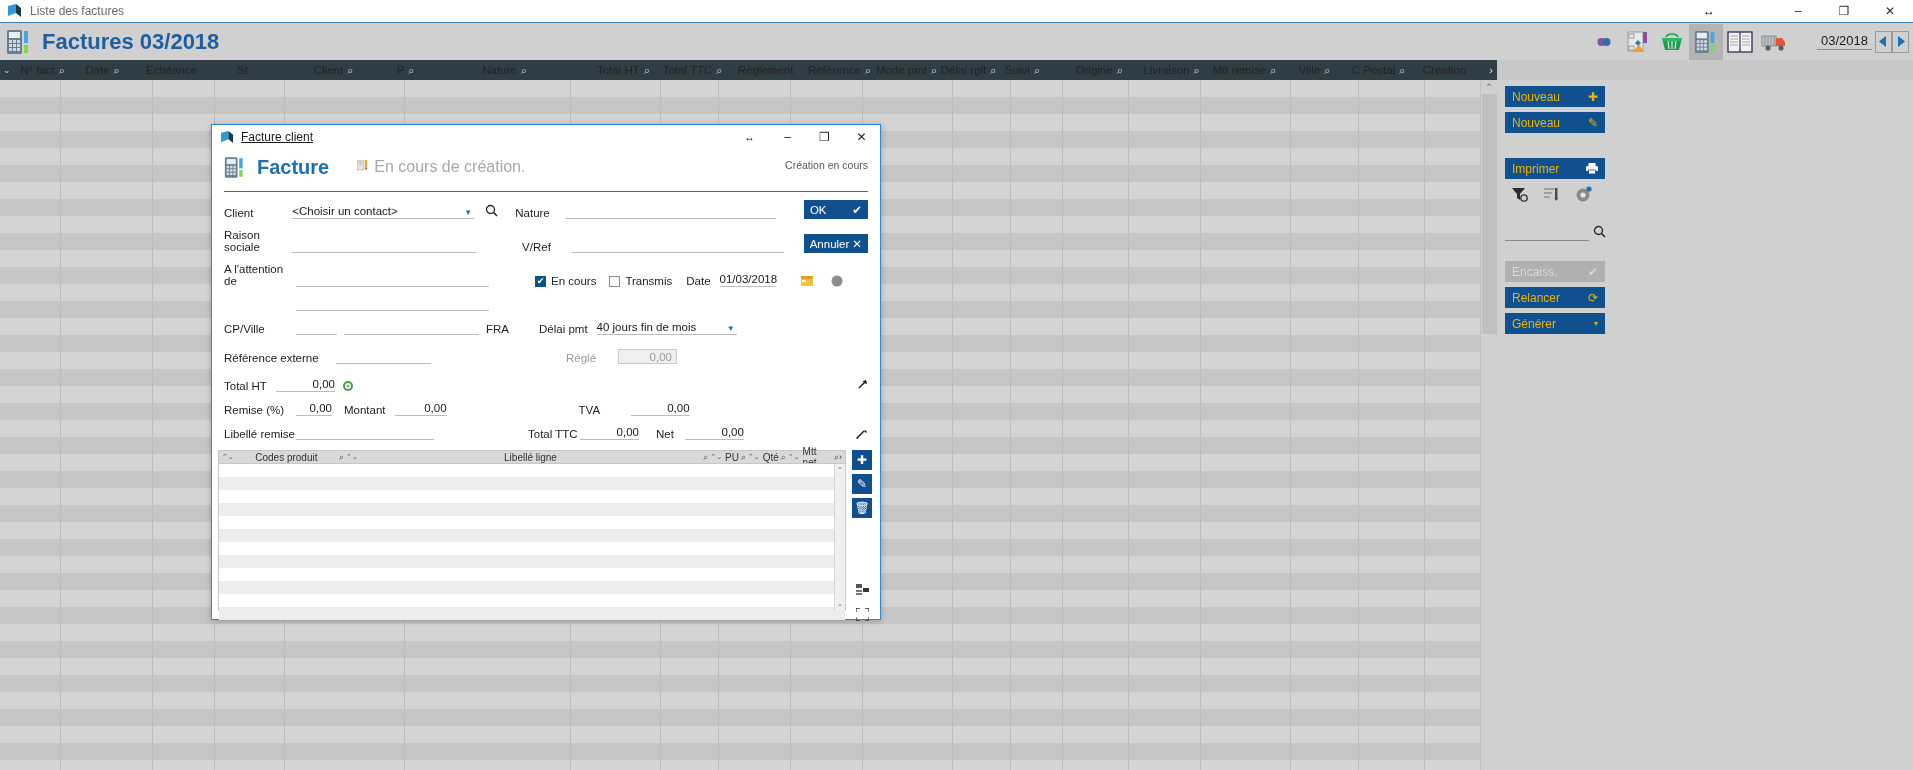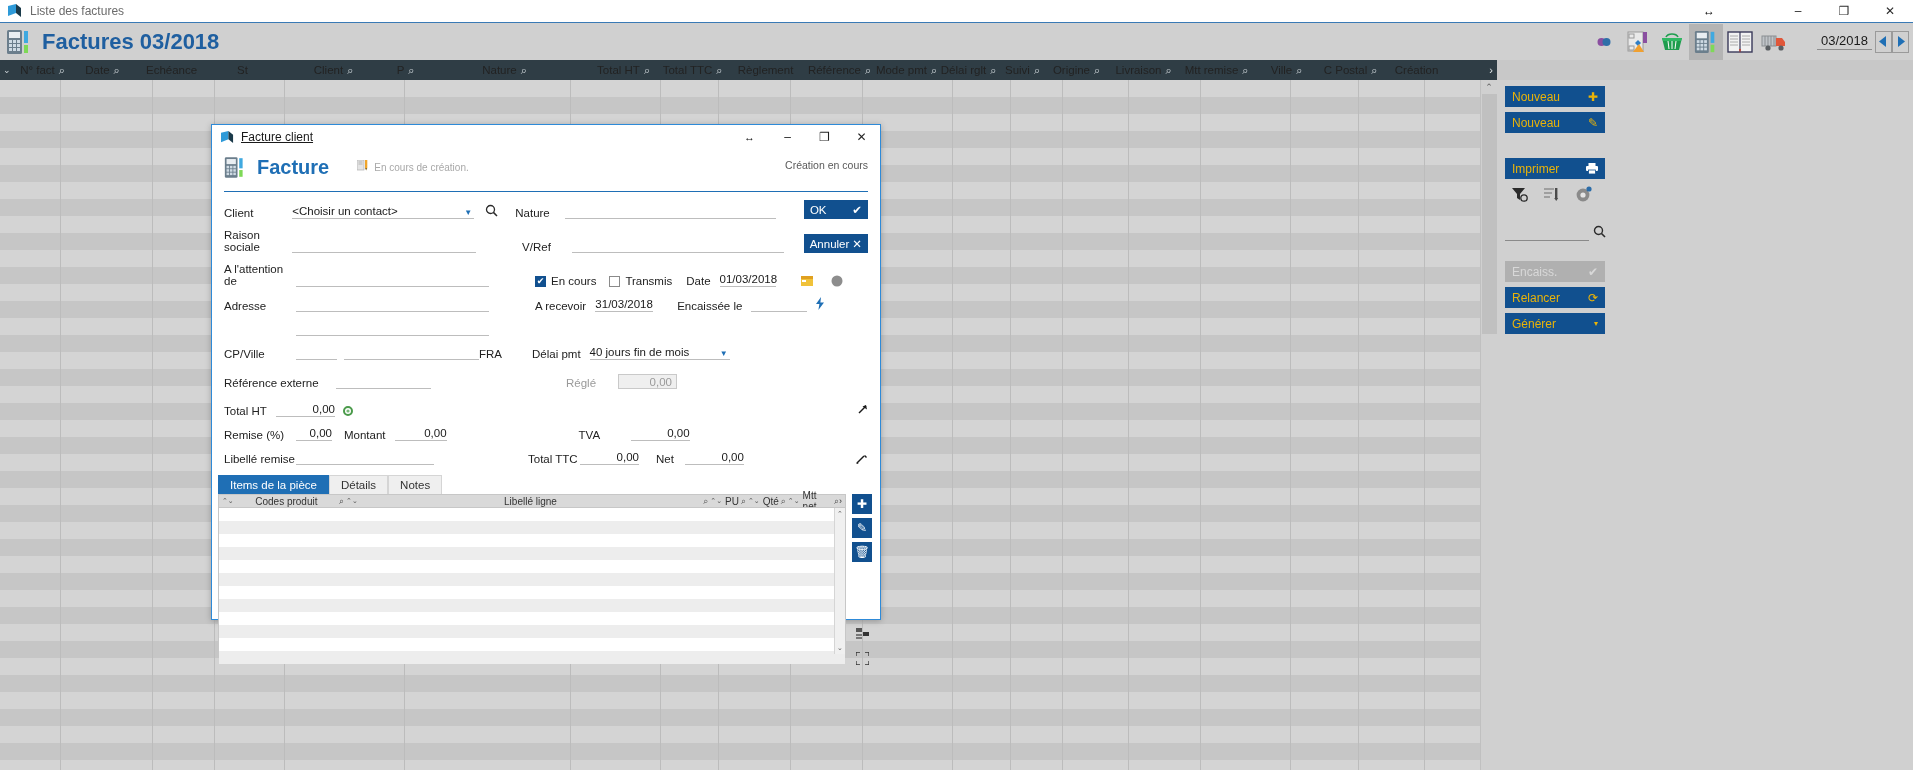--- a/index.html
+++ b/index.html
@@ -125,21 +125,21 @@
     width:37px; height:24px; display:flex; align-items:center; justify-content:center;
     font-size:12px; color:#1e1e1e;
   }
   .dlg-resize { font-size:11px; color:#000; margin-right:14px; }
 
   .dlg-head { position:relative; height:42px; padding:0 12px; }
   .dlg-head-row { display:flex; align-items:center; height:36px; }
   .dlg-bigicon { margin-right:11px; display:flex; align-items:center; }
   .dlg-bigtitle { color:#1f6fb5; font-size:20px; font-weight:bold; }
   .dlg-status { display:flex; align-items:center; margin-left:28px; }
-  .dlg-status .stxt { color:#a8a8a8; font-size:10px; margin-left:6px; }
+  .dlg-status .stxt { color:#a8a8a8; font-size:16px; margin-left:6px; }
   .dlg-creation {
     position:absolute; right:12px; top:10px; font-size:10.5px; color:#5a5a5a;
   }
   .dlg-rule { height:1px; background:#1f6fb5; margin:0 12px; }
 
   .form { position:relative; padding:8px 12px 0 12px; font-size:11.5px; color:#222; }
   .lbl { color:#222; font-size:11.5px; }
   .uline { border-bottom:1px solid #bdbdbd; height:14px; }
   .fld-val { font-size:11.5px; color:#1a1a1a; }
 
@@ -379,21 +379,21 @@
         <span class="mag">⌕</span>
       </div>
       <div class="col" style="width: 62px; justify-content: center;">
         <span class="lbl">Délai rglt</span>
         <span class="mag">⌕</span>
       </div>
       <div class="col" style="width: 46px; justify-content: center;">
         <span class="lbl">Suivi</span>
         <span class="mag">⌕</span>
       </div>
-      <div class="col" style="width: 62px; justify-content: center;">
+      <div class="col" style="width: 62px; justify-content: flex-start; margin-left: 28px;">
         <span class="lbl">Origine</span>
         <span class="mag">⌕</span>
       </div>
       <div class="col" style="width: 72px; justify-content: center;">
         <span class="lbl">Livraison</span>
         <span class="mag">⌕</span>
       </div>
       <div class="col" style="width: 74px; justify-content: center;">
         <span class="lbl">Mtt remise</span>
         <span class="mag">⌕</span>
@@ -674,46 +674,31 @@
             <rect x="1" y="5" width="4" height="2" fill="#fff"></rect>
           </svg>
       </span>
       <span style="margin-left:18px;display:flex">
         <svg width="12" height="12" viewBox="0 0 12 12">
             <circle cx="6" cy="6" r="5.5" fill="#8d8d8d"></circle>
           </svg>
       </span>
     </div>
 
-    <div class="row-f" style="margin-bottom:10px">
-      <span class="lbl" style="width:72px">Adresse</span>
-      <div class="uline" style="width:193px"><span class="fld-val"></span></div>
-
-      <span class="lbl" style="margin-left:46px">A recevoir</span>
-      <div class="uline" style="width:58px;margin-left:9px;text-align:center"><span class="fld-val">31/03/2018</span></div>
-
-      <span class="lbl" style="margin-left:24px">Encaissée le</span>
-      <div class="uline" style="width:56px;margin-left:9px"><span class="fld-val"></span></div>
-      <span style="margin-left:9px">
-        <svg width="9" height="13" viewBox="0 0 9 13">
-            <polygon points="5,0 0,7 3.4,7 2.4,13 8,5.6 4.4,5.6" fill="#1f6fb5"></polygon>
-          </svg>
-      </span>
-    </div>
 
     <div class="row-f" style="margin-bottom:10px">
       <span style="width:72px"></span>
       <div class="uline" style="width:193px"><span class="fld-val"></span></div>
     </div>
 
     <div class="row-f" style="margin-bottom:14px">
       <span class="lbl" style="width:72px">CP/Ville</span>
       <div class="uline" style="width:41px"><span class="fld-val"></span></div>
       <div class="uline" style="width:135px;margin-left:7px"><span class="fld-val"></span></div>
-      <span class="lbl" style="margin-left:0">FRA</span>
+      <span class="lbl" style="margin-left:7px">FRA</span>
 
       <span class="lbl" style="margin-left:30px">Délai pmt</span>
       <div class="combo uline" style="width:140px;margin-left:9px">
         <span class="fld-val">40 jours fin de mois</span>
         <span class="caret">▼</span>
       </div>
     </div>
 
     <div class="row-f" style="margin-bottom:14px">
       <span class="lbl" style="width:112px">Référence externe</span>
@@ -764,31 +749,20 @@
       <span style="margin-left:auto;display:flex">
         <svg width="13" height="13" viewBox="0 0 13 13">
             <path d="M2,11 L9,4" stroke="#1a1a1a" stroke-width="1.4" fill="none"></path>
             <polygon points="10,3 12,5 11,6 9,4" fill="#1a1a1a"></polygon>
             <polygon points="1.4,12 2,9.8 3.6,11.4" fill="#1a1a1a"></polygon>
           </svg>
       </span>
     </div>
   </div>
 
-  <div class="tabs">
-    <div class="tab active">
-        <span>Items de la pièce</span>
-      </div>
-    <div class="tab">
-        <span>Détails</span>
-      </div>
-    <div class="tab">
-        <span>Notes</span>
-      </div>
-  </div>
 
   <div style="display:flex;margin:0 8px 0 6px;">
     <div style="flex:1">
       <div class="lgrid-head">
         <span style="padding-left:3px;font-size:7px;color:#555">⌃⌄</span>
         <span style="width:106px;text-align:center">Codes produit</span>
         <span style="font-size:9px;color:#444">⌕</span>
         <span style="font-size:7px;color:#555;padding-left:2px">⌃⌄</span>
         <span style="width:348px;text-align:center">Libellé ligne</span>
         <span style="font-size:9px;color:#444">⌕</span>

